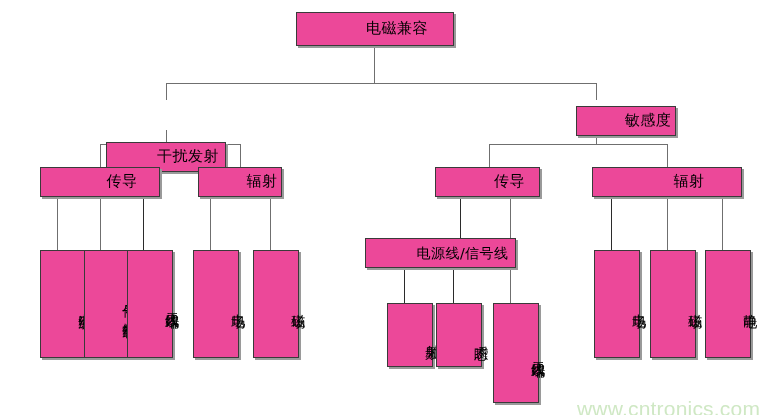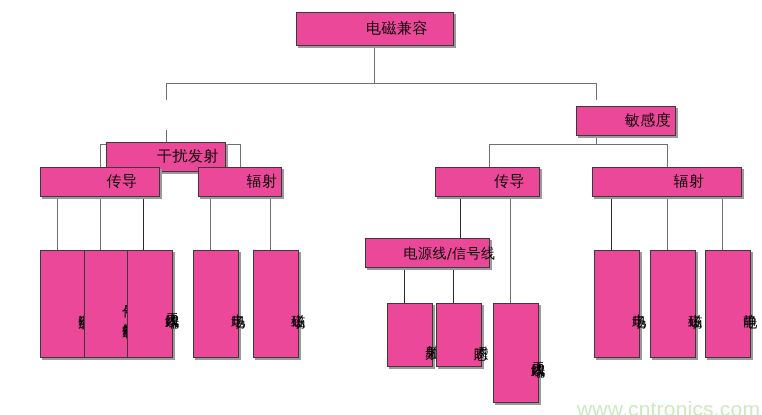--- a/index.html
+++ b/index.html
@@ -152,21 +152,21 @@
     <span class="label">天线端口</span>
   </div>
 
   <div class="node v-node shadow" style="left:193px; top:250px; width:34px; height:108px;">
     <span class="label">电场</span>
   </div>
   <div class="node v-node shadow" style="left:253px; top:250px; width:34px; height:108px;">
     <span class="label">磁场</span>
   </div>
 
-  <div class="node h-node small shadow" style="left:365px; top:238px; width:125px; height:30px;">
+  <div class="node h-node small shadow" style="left:365px; top:238px; width:151px; height:30px;">
     <span class="label">电源线/信号线</span>
   </div>
   <div class="node v-node shadow" style="left:493px; top:303px; width:34px; height:100px;">
     <span class="label">天线端口</span>
   </div>
 
   <div class="node v-node shadow" style="left:387px; top:303px; width:34px; height:64px;">
     <span class="label">射频</span>
   </div>
   <div class="node v-node shadow" style="left:436px; top:303px; width:34px; height:64px;">

